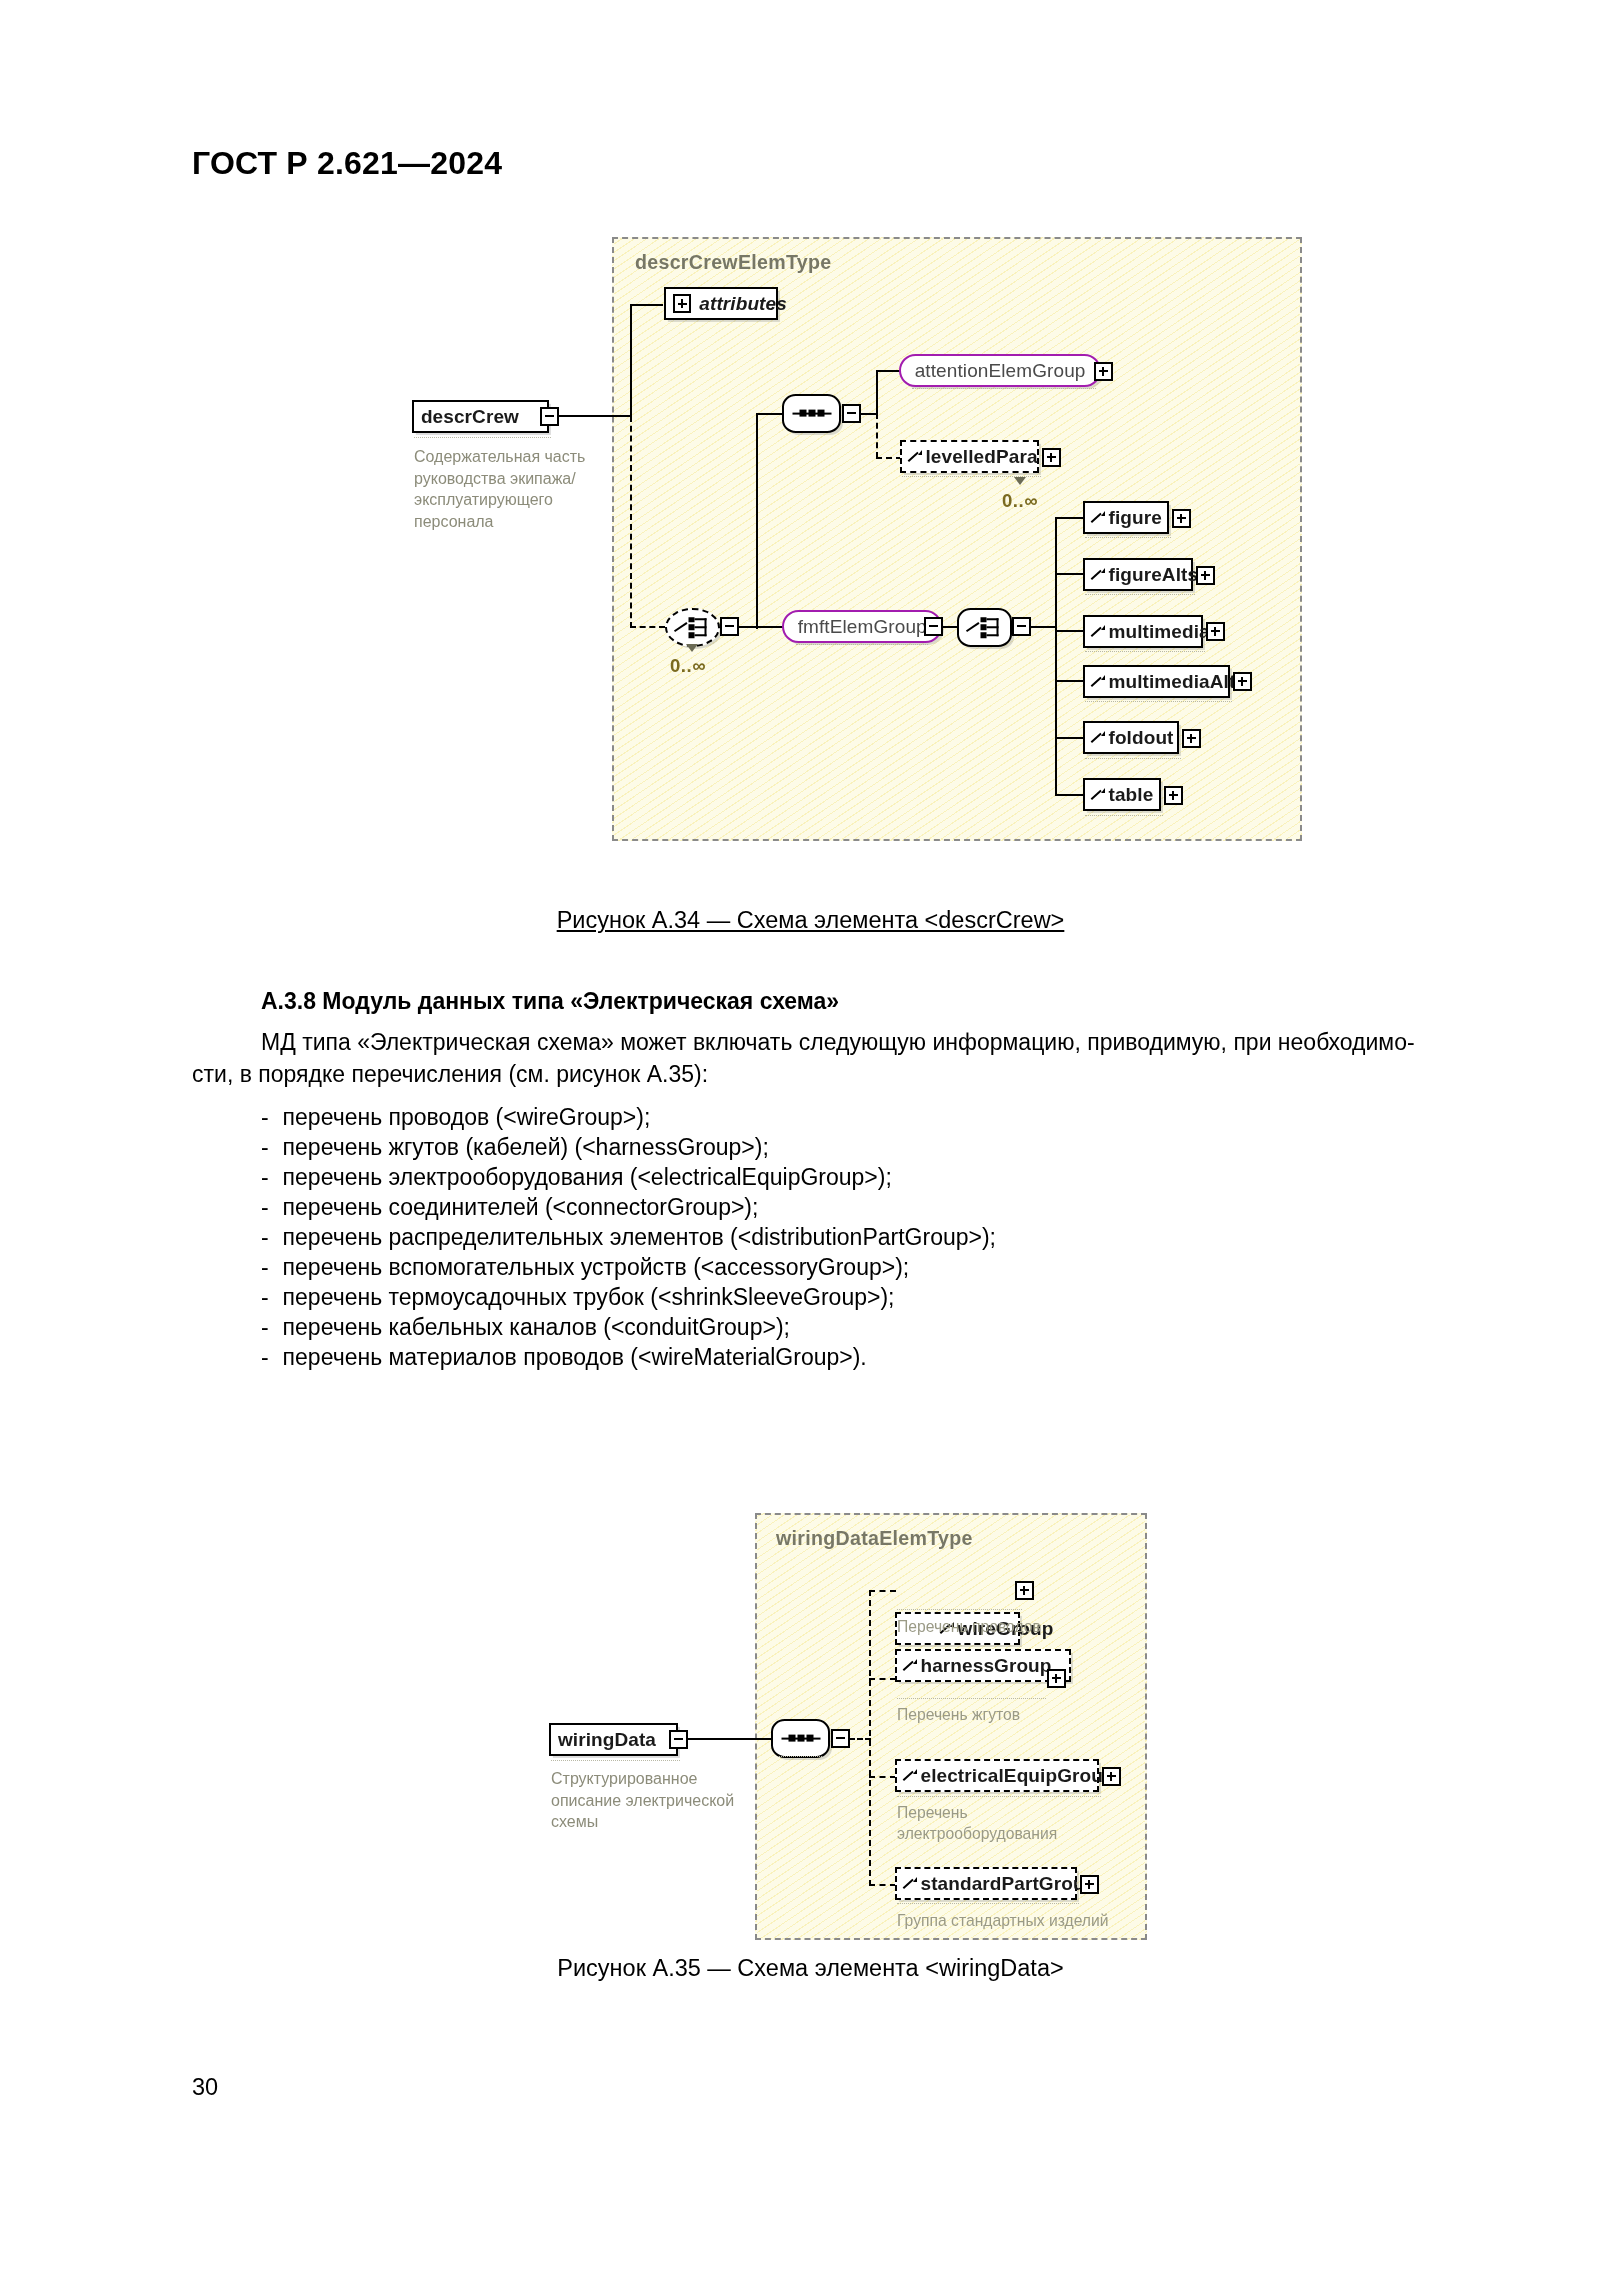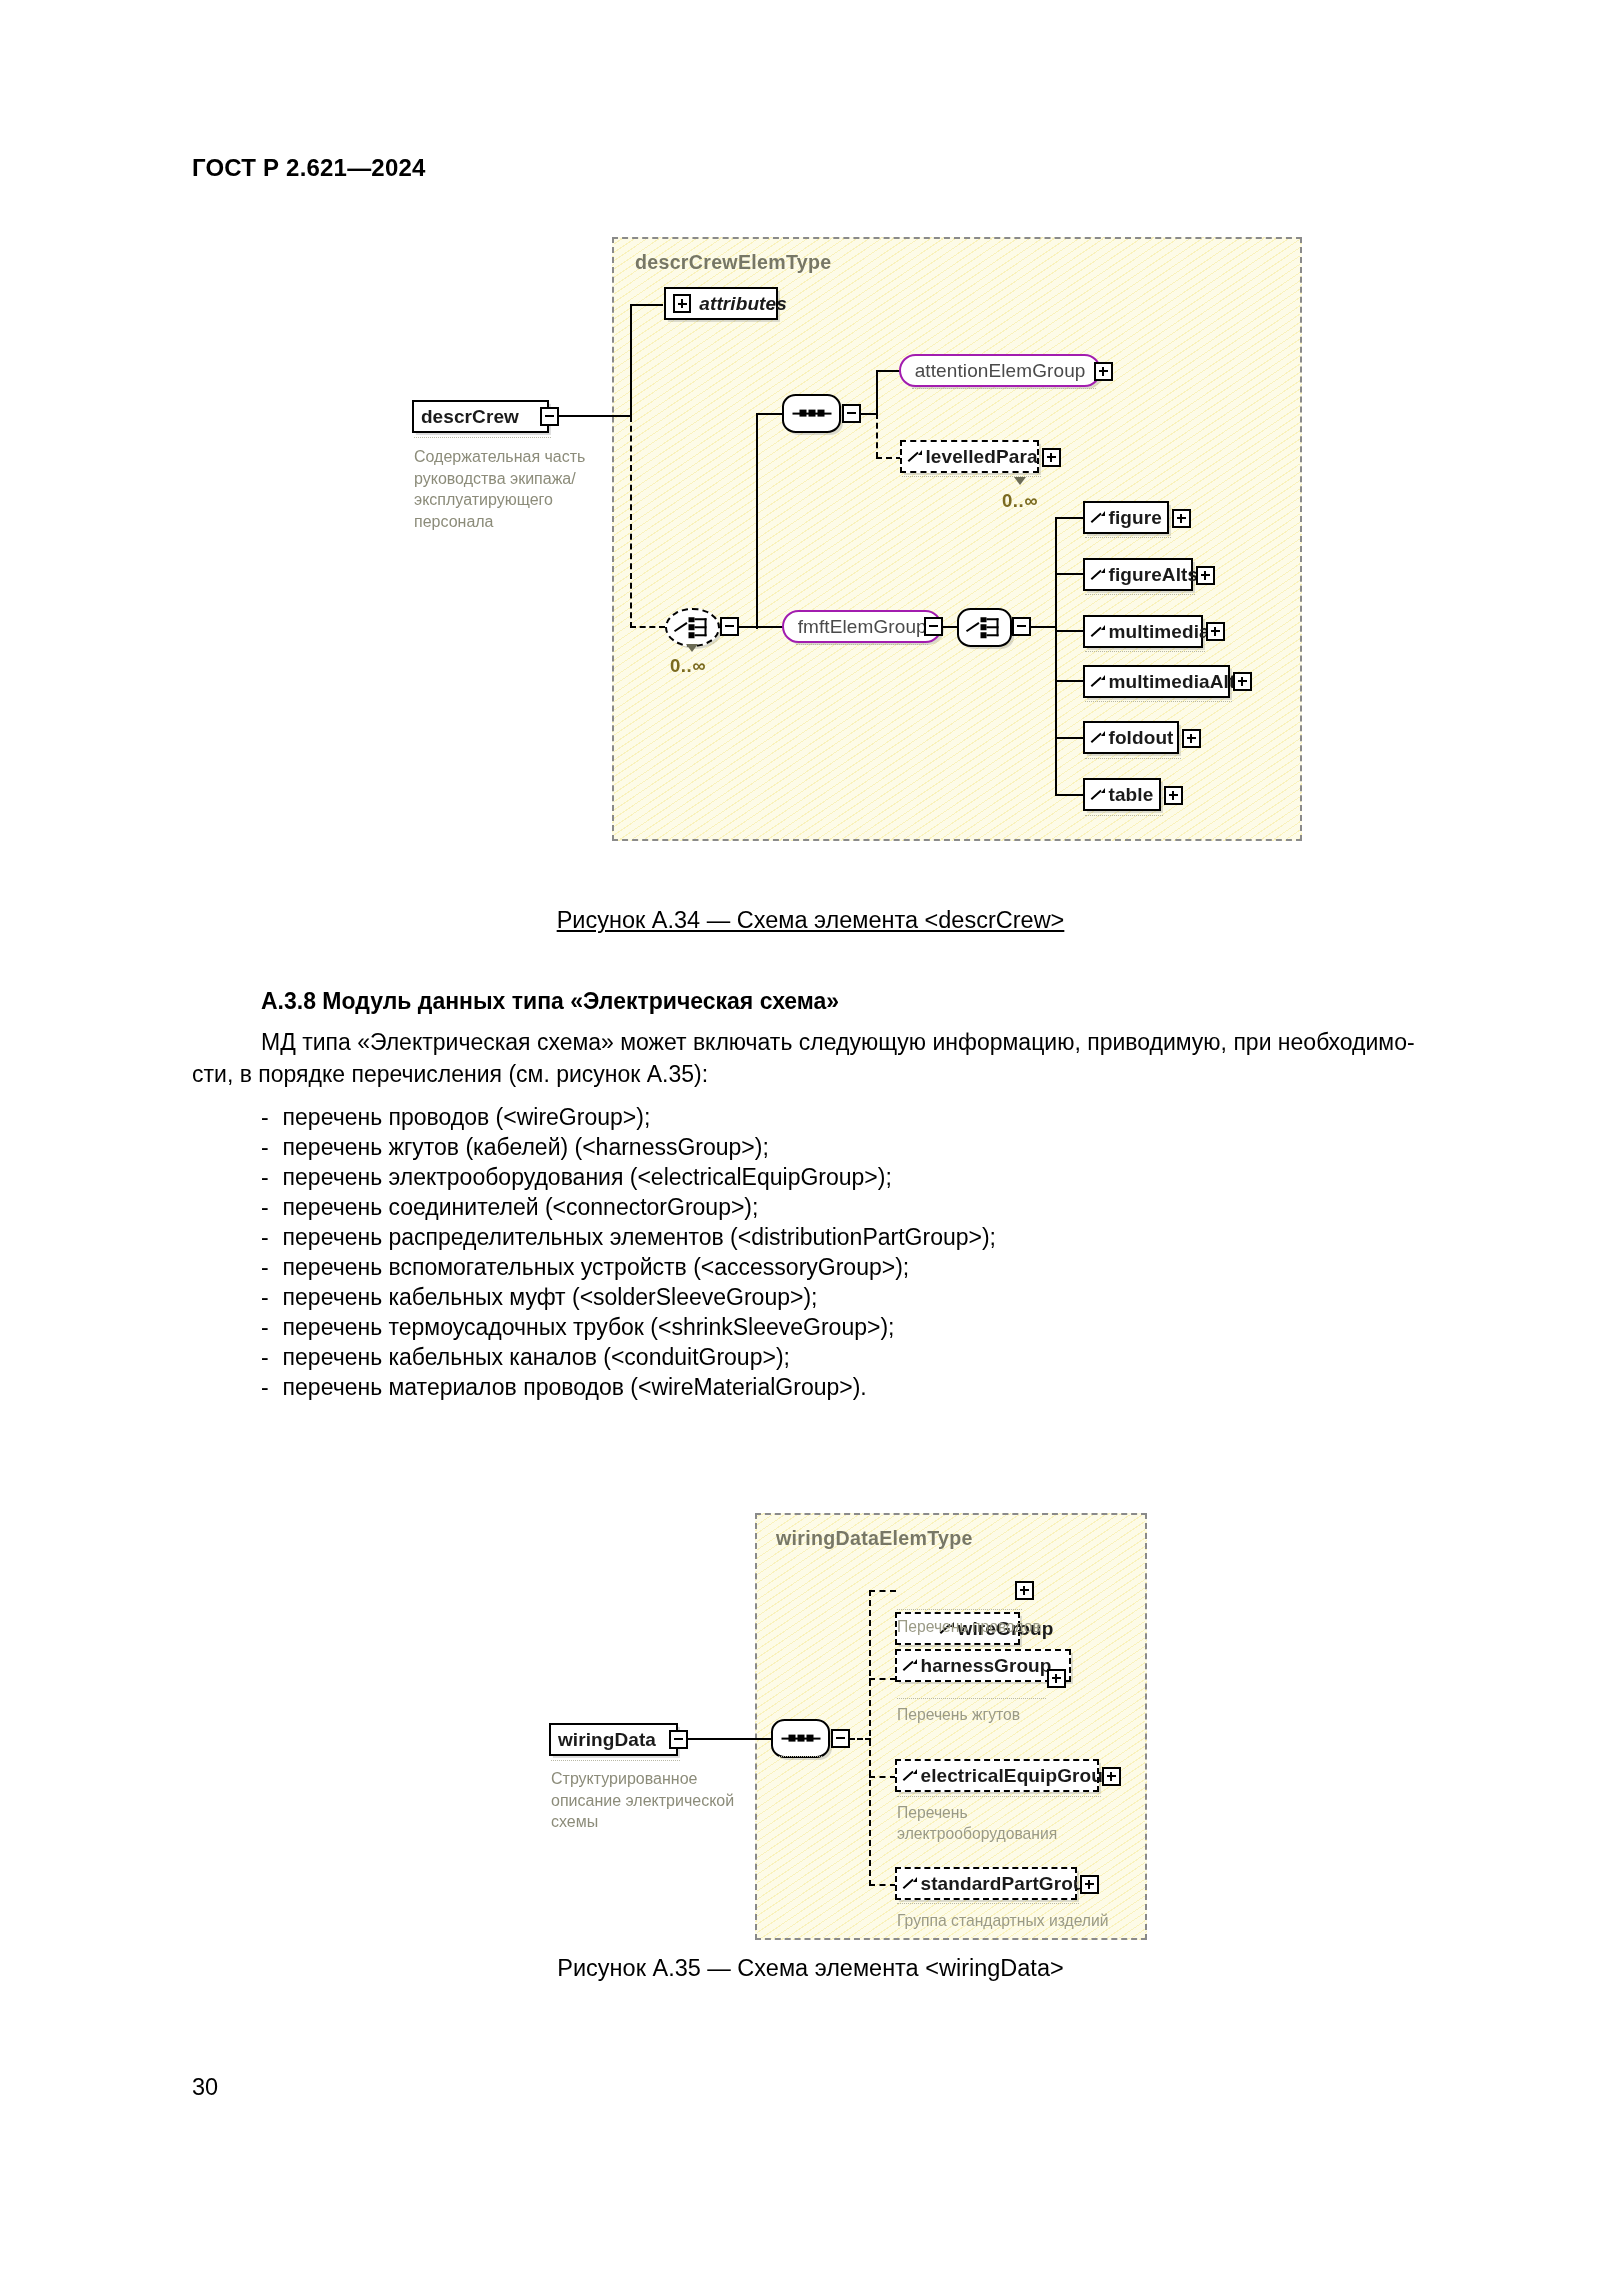--- a/index.html
+++ b/index.html
@@ -13,22 +13,22 @@
     position: relative;
     font-family: "Liberation Sans", sans-serif;
     color: #000000;
     overflow: hidden;
   }
 
   
   .page-header {
     position: absolute;
     left: 192px;
-    top: 154px;
-    font-size: 24px;
+    top: 145px;
+    font-size: 32px;
     font-weight: bold;
     letter-spacing: 0.2px;
   }
 
   
   .fig-caption {
     position: absolute;
     width: 100%;
     text-align: center;
     font-size: 23.5px;
@@ -477,21 +477,20 @@
 <div class="para" style="left:261px; top:1027px;">МД типа «Электрическая схема» может включать следующую информацию, приводимую, при необходимо-</div>
 <div class="para" style="left:192px; top:1059px;">сти, в порядке перечисления (см. рисунок А.35):</div>
 
 <div class="bullets">
   <div><span class="dash">-</span><span>перечень проводов (&lt;wireGroup&gt;);</span></div>
   <div><span class="dash">-</span><span>перечень жгутов (кабелей) (&lt;harnessGroup&gt;);</span></div>
   <div><span class="dash">-</span><span>перечень электрооборудования (&lt;electricalEquipGroup&gt;);</span></div>
   <div><span class="dash">-</span><span>перечень соединителей (&lt;connectorGroup&gt;);</span></div>
   <div><span class="dash">-</span><span>перечень распределительных элементов (&lt;distributionPartGroup&gt;);</span></div>
   <div><span class="dash">-</span><span>перечень вспомогательных устройств (&lt;accessoryGroup&gt;);</span></div>
-  <div><span class="dash">-</span><span>перечень кабельных муфт (&lt;solderSleeveGroup&gt;);</span></div>
   <div><span class="dash">-</span><span>перечень термоусадочных трубок (&lt;shrinkSleeveGroup&gt;);</span></div>
   <div><span class="dash">-</span><span>перечень кабельных каналов (&lt;conduitGroup&gt;);</span></div>
   <div><span class="dash">-</span><span>перечень материалов проводов (&lt;wireMaterialGroup&gt;).</span></div>
 </div>
 
 <div class="xsd">
 
   <div class="xsd-container" style="left:755px; top:1513px; width:388px; height:423px;"></div>
   <div class="xsd-container-title" style="left:776px; top:1527px;">wiringDataElemType</div>
 

